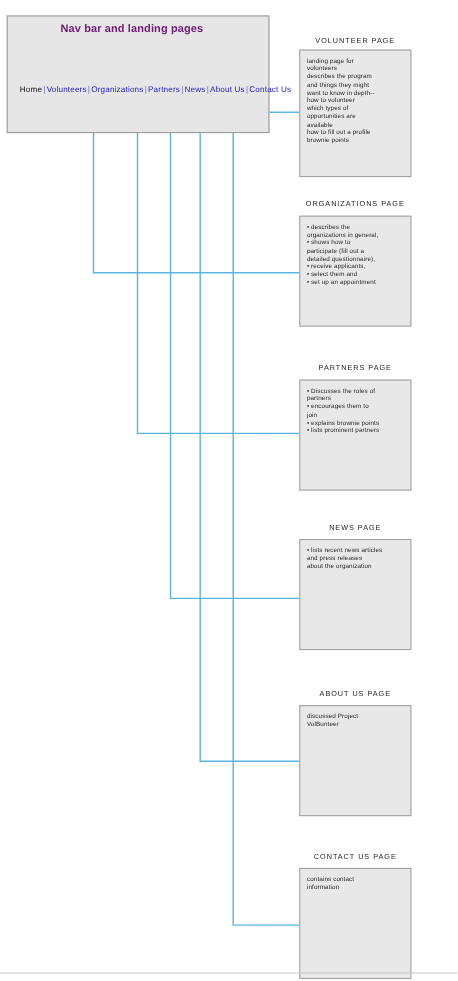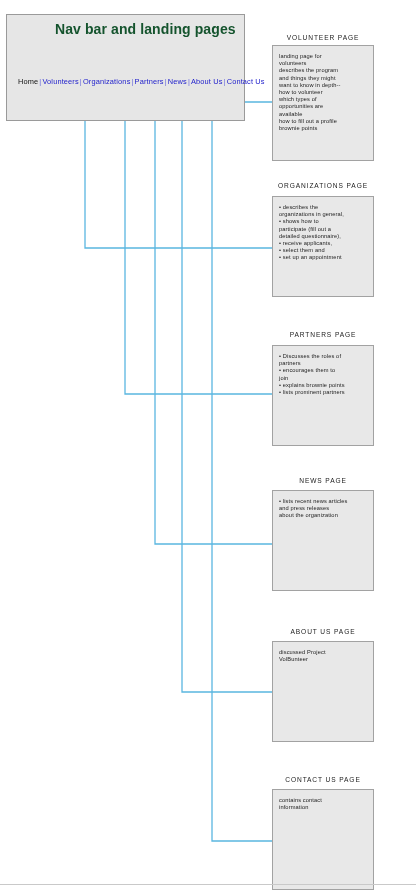--- a/index.html
+++ b/index.html
@@ -39,23 +39,23 @@
     width: 239px;
     height: 107px;
     background: #e6e6e6;
     border: 1px solid #9a9a9a;
     box-sizing: border-box;
   }
   .navbox-title {
     position: absolute;
     left: 8px;
     top: 6px;
-    font-size: 14px;
+    font-size: 10px;
     font-weight: bold;
-    color: #14532d;
+    color: #701a75;
     letter-spacing: 0.1px;
     white-space: nowrap;
     padding-left: 40px;
   }
   .navlinks {
     position: absolute;
     left: 11px;
     top: 62px;
     font-size: 7.4px;
     color: #111111;

